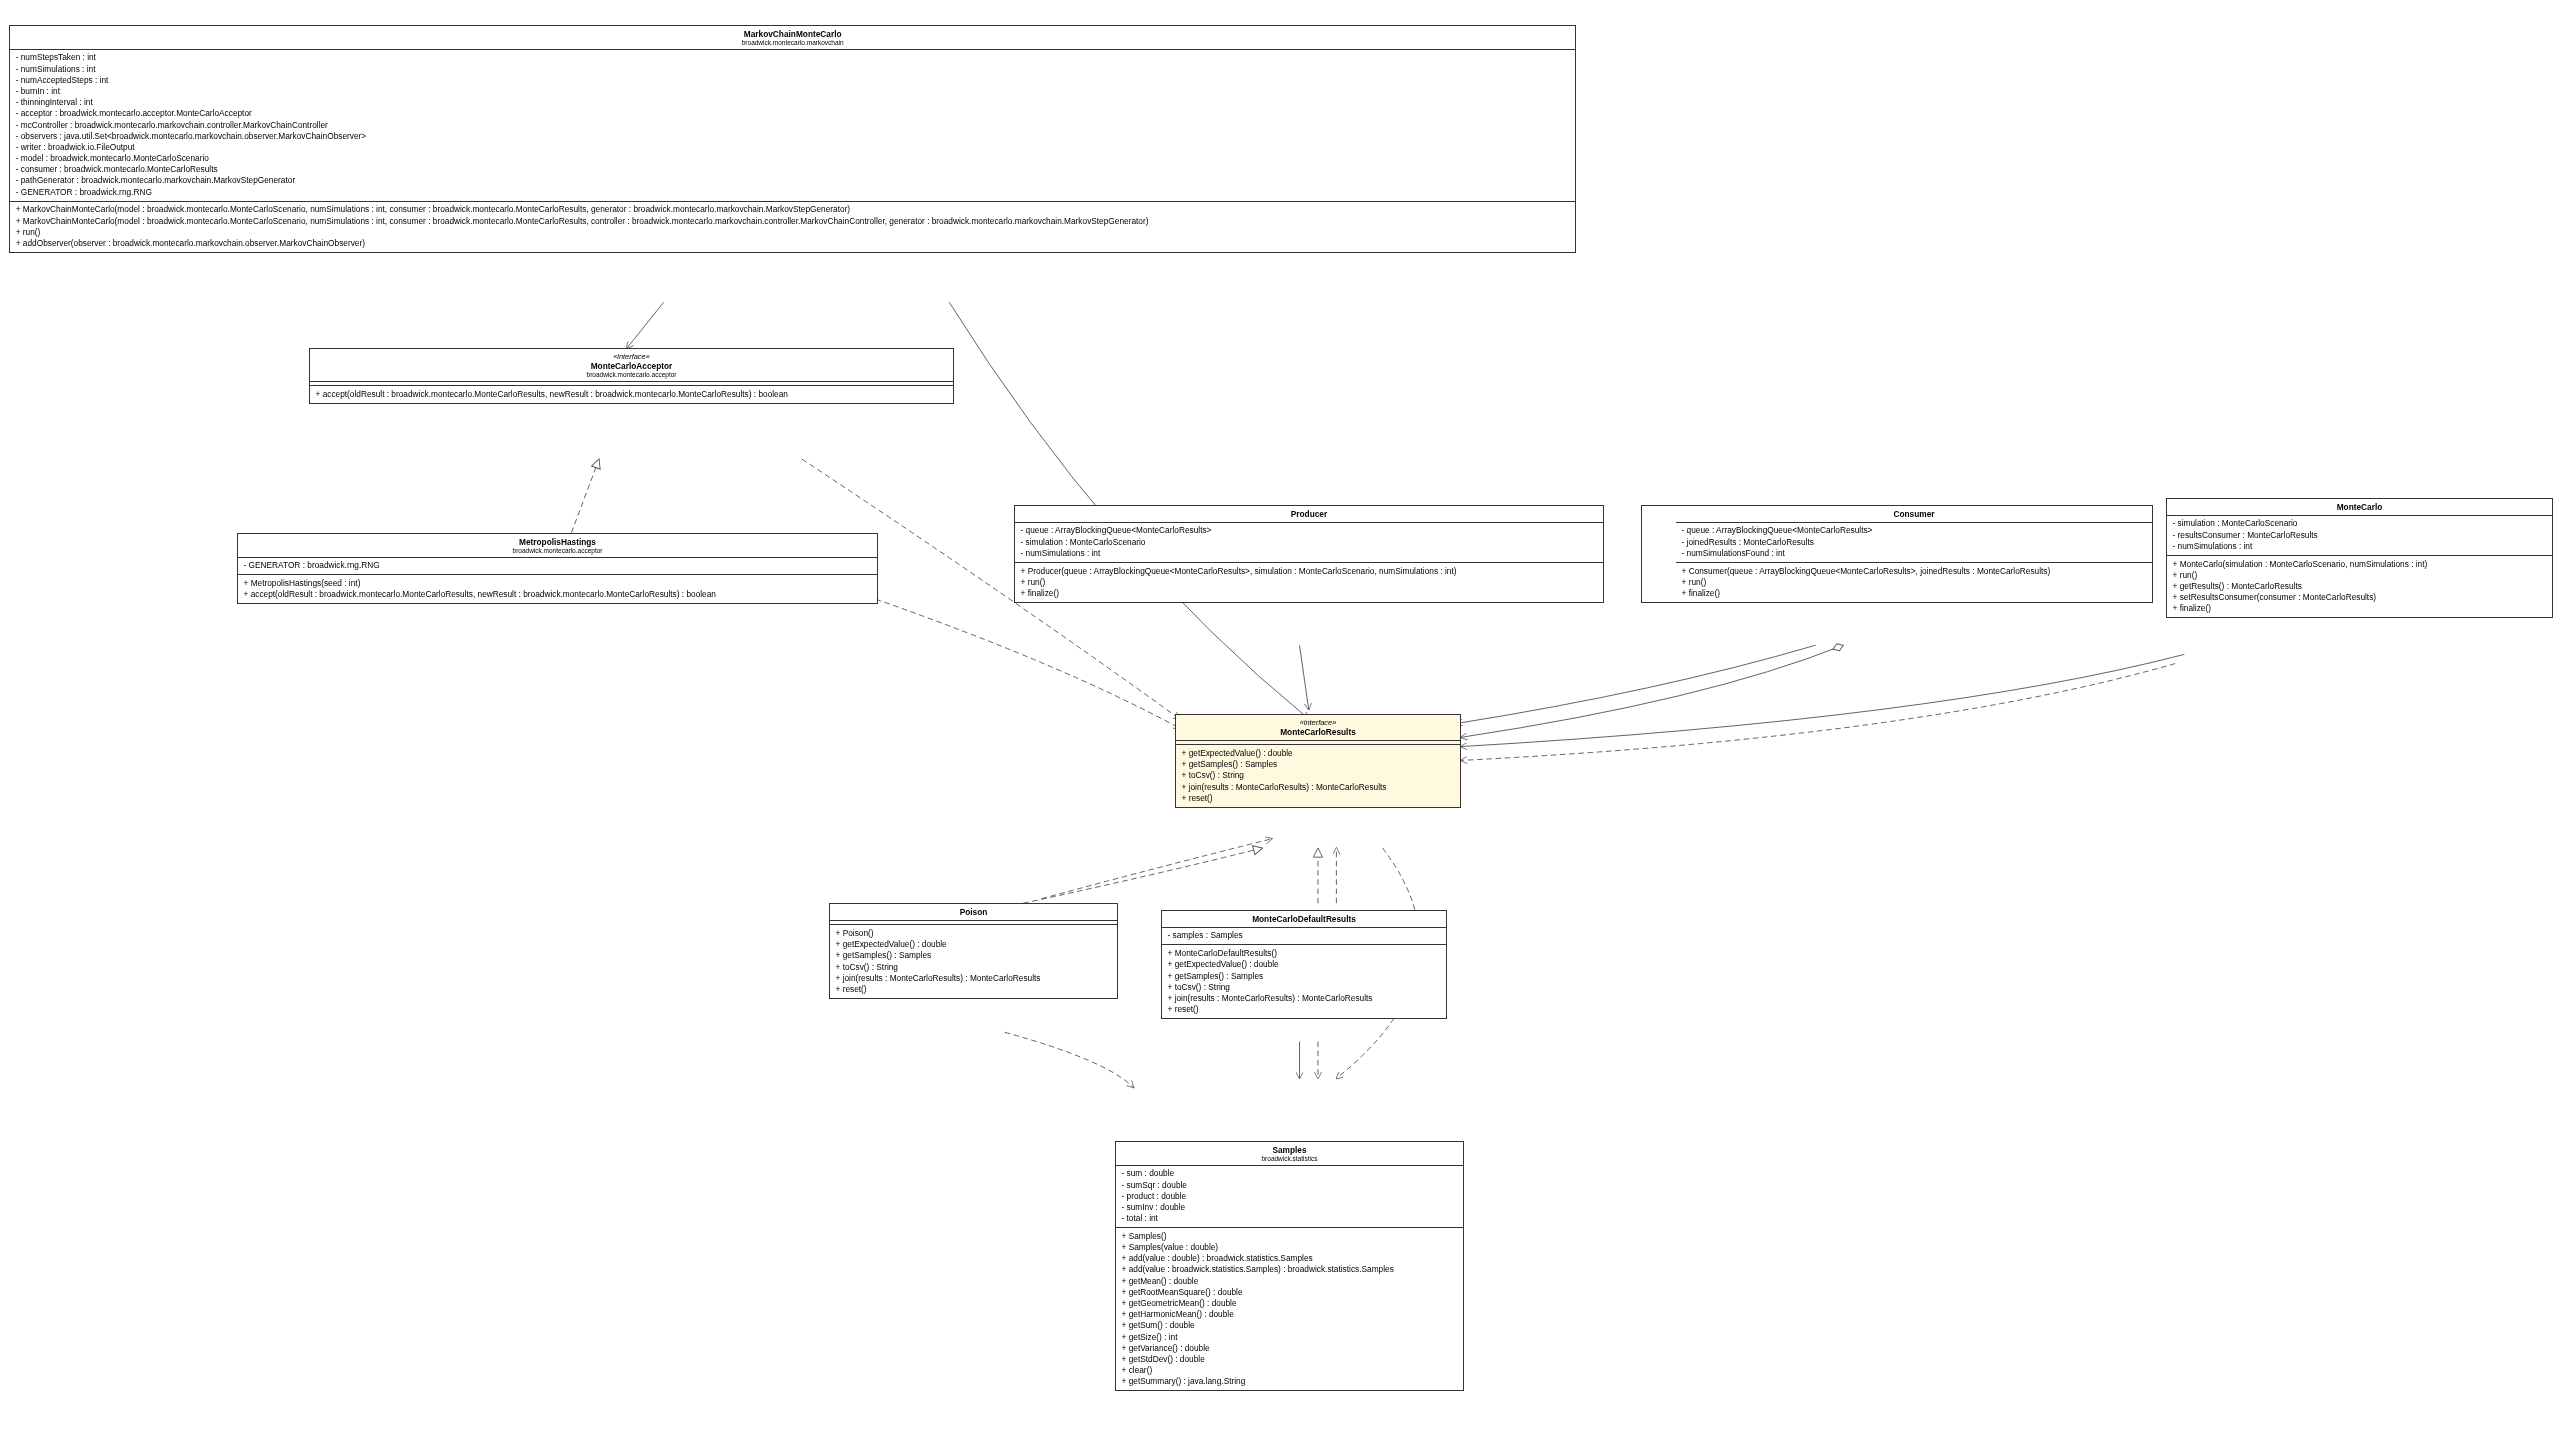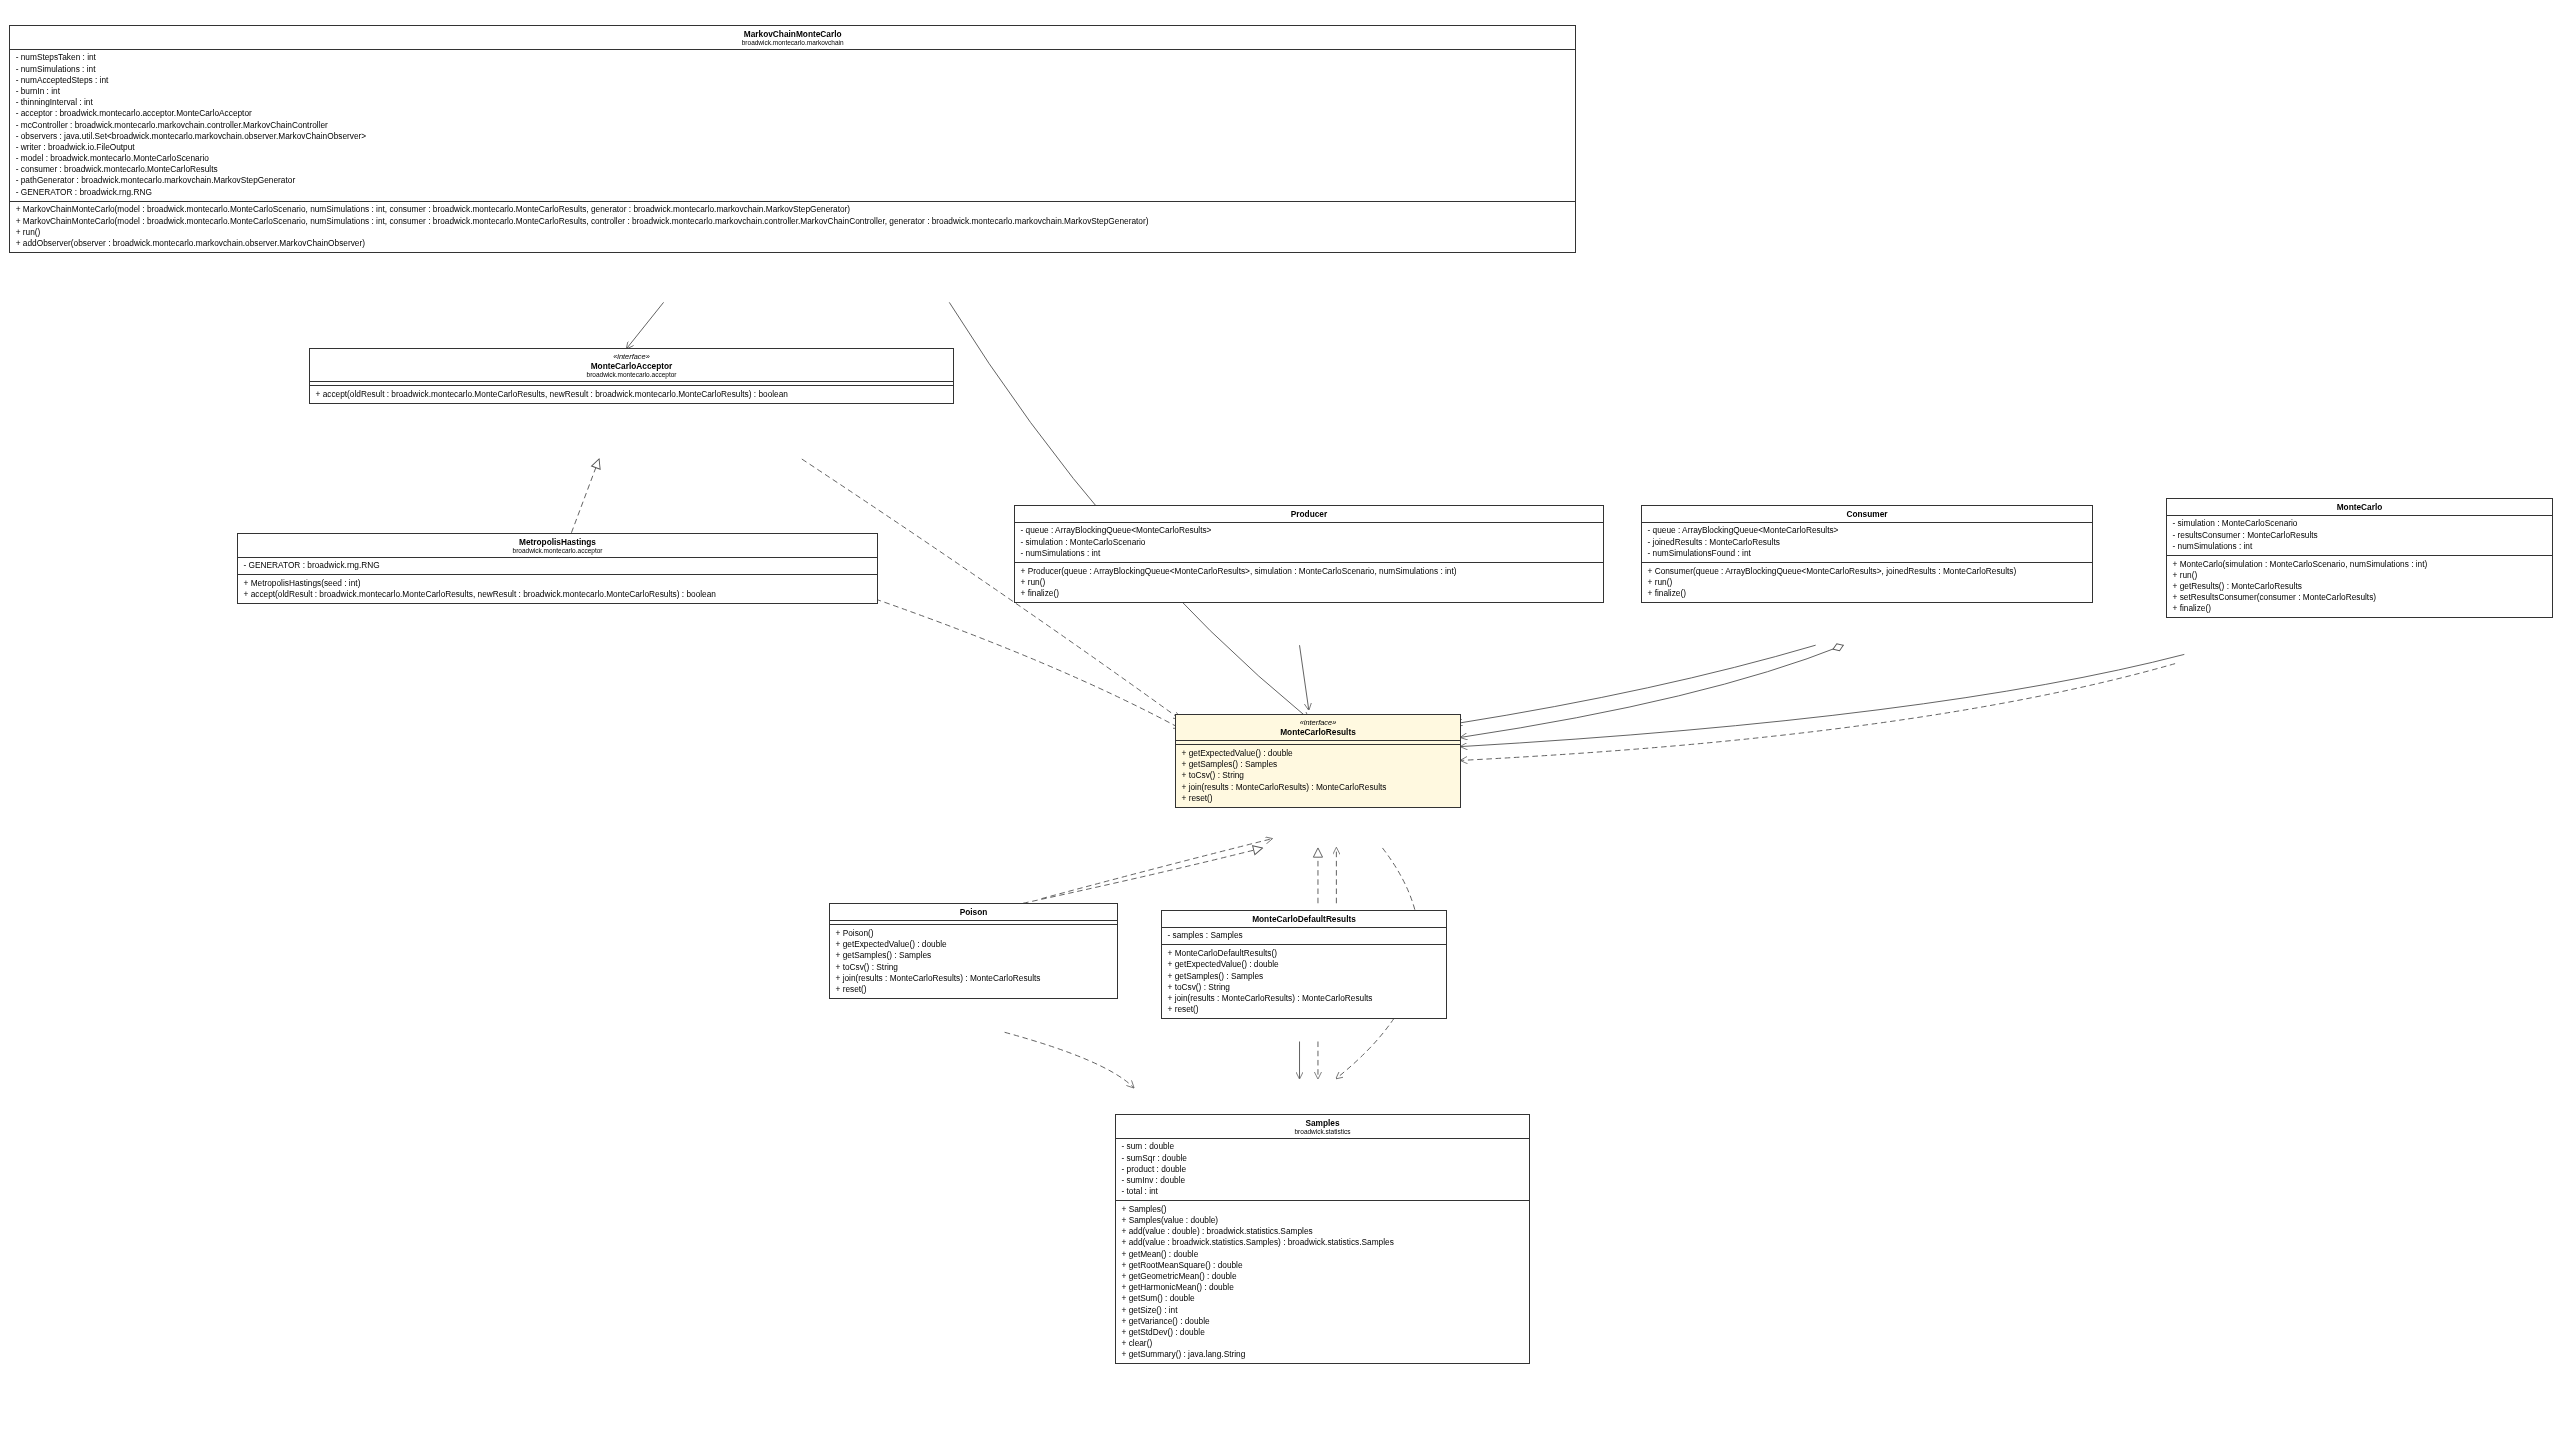--- a/index.html
+++ b/index.html
@@ -169,21 +169,21 @@
     <div class="uml-row">- simulation : MonteCarloScenario</div>
     <div class="uml-row">- numSimulations : int</div>
   </div>
   <div class="uml-section">
     <div class="uml-row">+ Producer(queue : ArrayBlockingQueue&lt;MonteCarloResults&gt;, simulation : MonteCarloScenario, numSimulations : int)</div>
     <div class="uml-row">+ run()</div>
     <div class="uml-row">+ finalize()</div>
   </div>
 </div>
 
-<div class="uml-class" style="left:1641px; top:505px; width:452px;">
+<div class="uml-class" style="left:1641px; top:505px; width:512px;padding-left:34px;">
   <div class="uml-header">
     <span>Consumer</span>
   </div>
   <div class="uml-section">
     <div class="uml-row">- queue : ArrayBlockingQueue&lt;MonteCarloResults&gt;</div>
     <div class="uml-row">- joinedResults : MonteCarloResults</div>
     <div class="uml-row">- numSimulationsFound : int</div>
   </div>
   <div class="uml-section">
     <div class="uml-row">+ Consumer(queue : ArrayBlockingQueue&lt;MonteCarloResults&gt;, joinedResults : MonteCarloResults)</div>
@@ -250,21 +250,21 @@
   <div class="uml-section">
     <div class="uml-row">+ MonteCarloDefaultResults()</div>
     <div class="uml-row">+ getExpectedValue() : double</div>
     <div class="uml-row">+ getSamples() : Samples</div>
     <div class="uml-row">+ toCsv() : String</div>
     <div class="uml-row">+ join(results : MonteCarloResults) : MonteCarloResults</div>
     <div class="uml-row">+ reset()</div>
   </div>
 </div>
 
-<div class="uml-class" style="left:1115px; top:1114px; width:415px;">
+<div class="uml-class" style="left:1115px; top:1141px; width:349px;">
   <div class="uml-header">
     <span>Samples</span>
     <span class="subtitle">broadwick.statistics</span>
   </div>
   <div class="uml-section">
     <div class="uml-row">- sum : double</div>
     <div class="uml-row">- sumSqr : double</div>
     <div class="uml-row">- product : double</div>
     <div class="uml-row">- sumInv : double</div>
     <div class="uml-row">- total : int</div>

